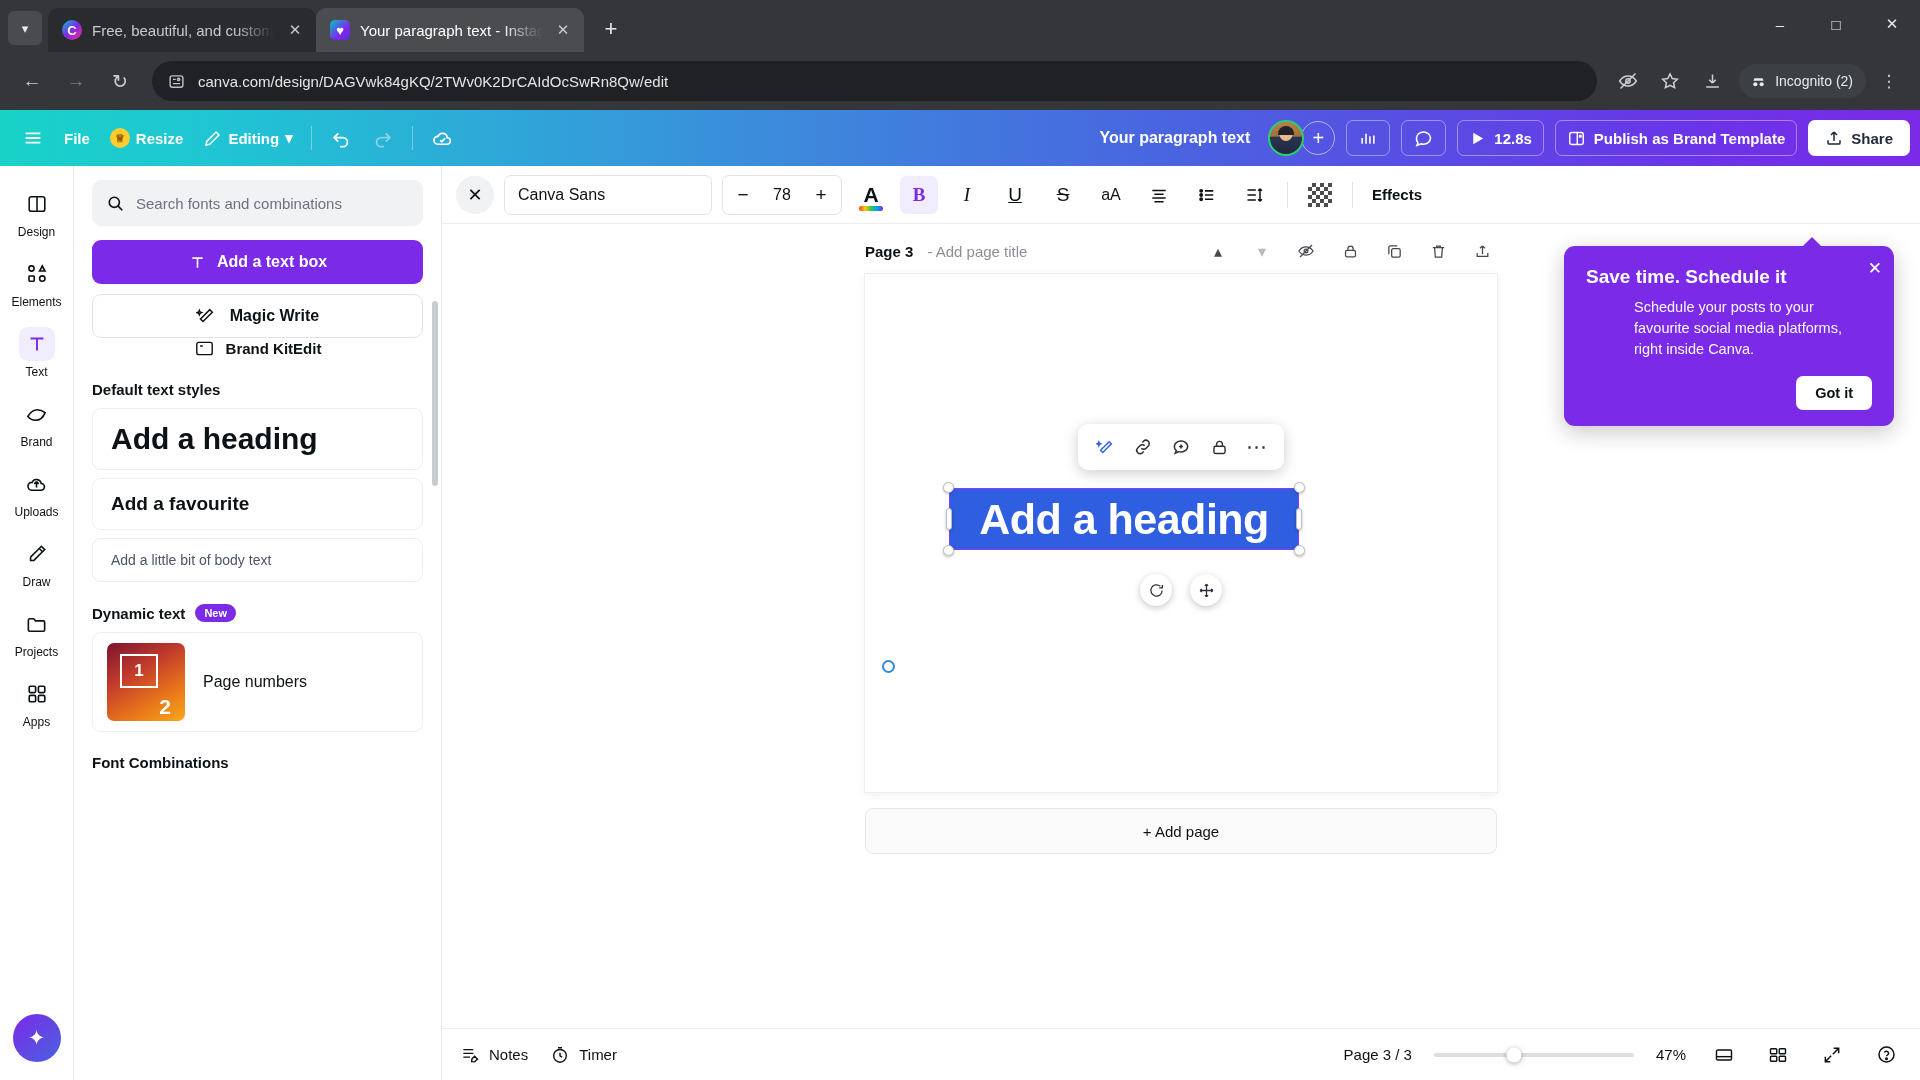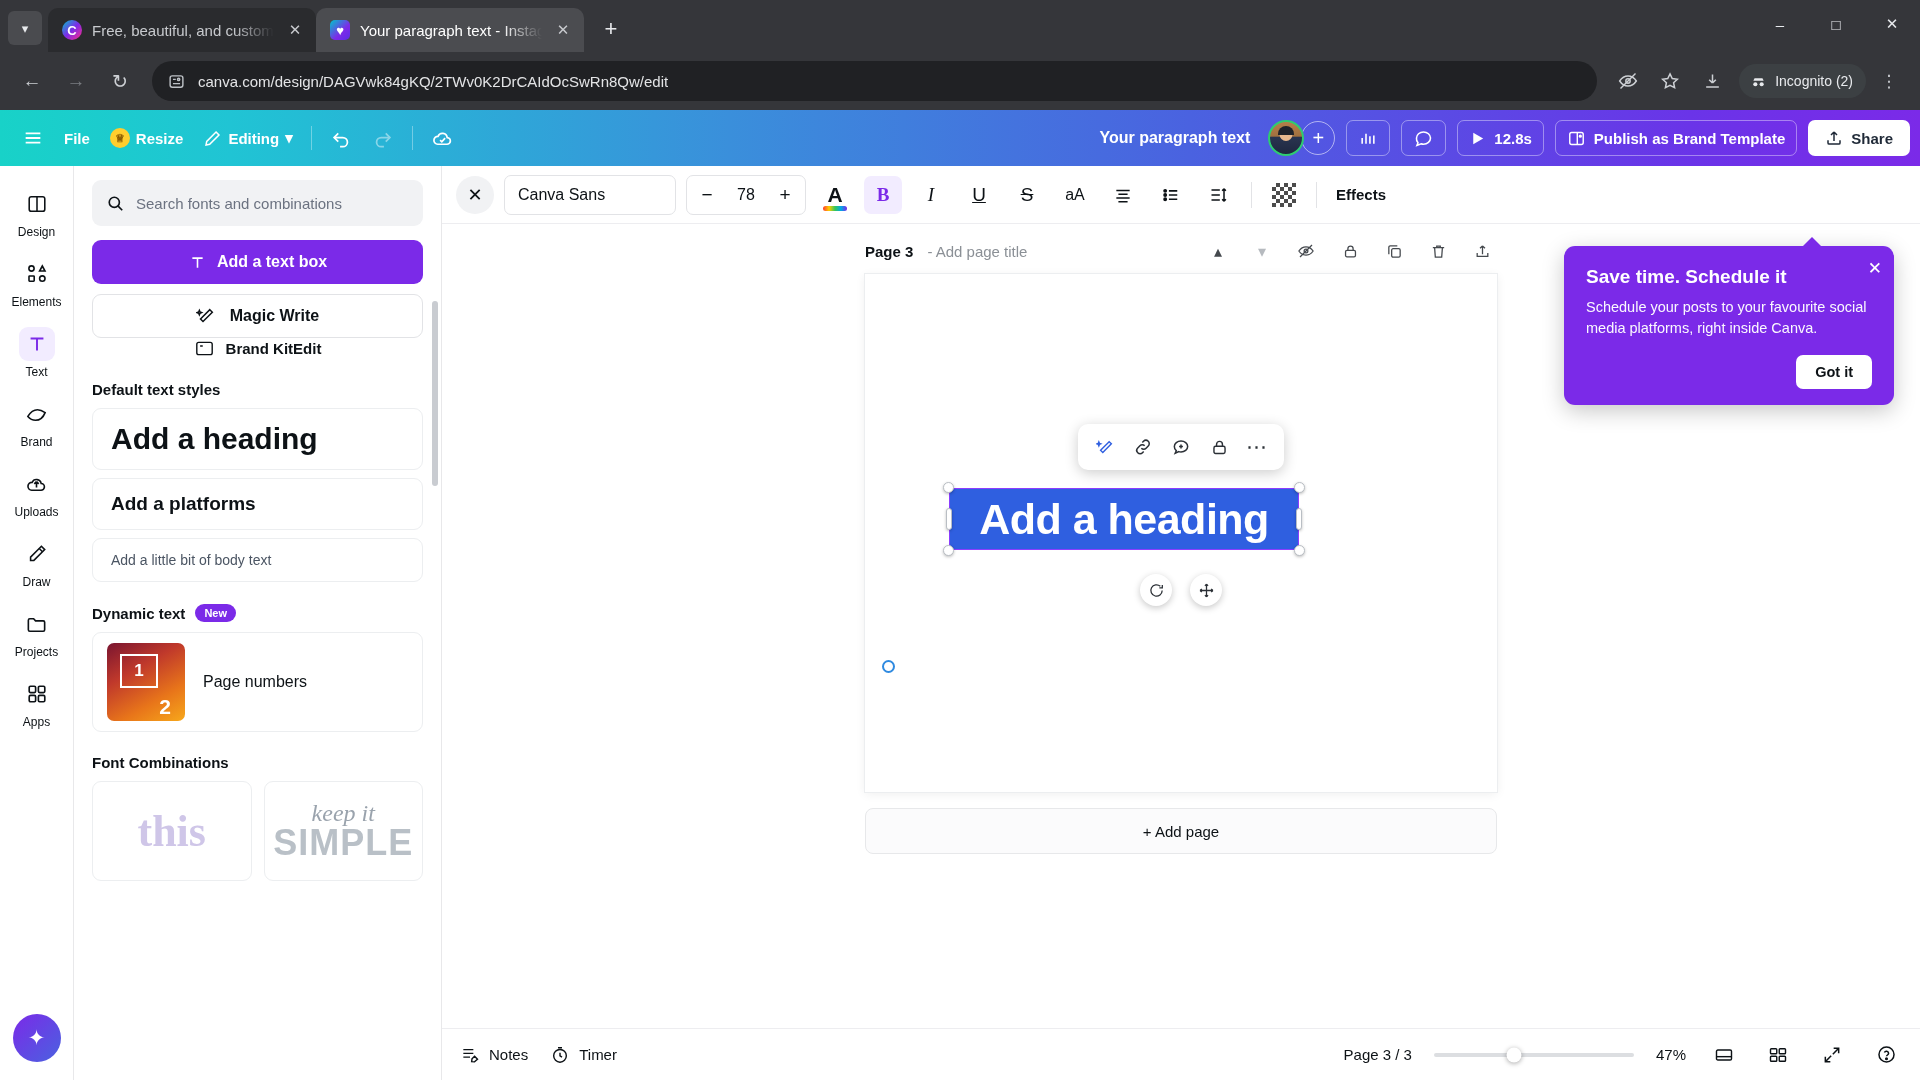--- a/index.html
+++ b/index.html
@@ -164,21 +164,21 @@
   .combo-2 .t2 { font-size: 36px; font-weight: 800; color:#b9c0c7; letter-spacing: 1px; }
   .panel-scrollbar { position:absolute; right: 3px; top: 135px; width: 6px; height: 185px;
     background:#c9ccd1; border-radius: 3px; }
 
   
   .canvas-area { flex: 1; background:#fff; display:flex; flex-direction:column; position: relative; }
   .text-toolbar { height: 58px; background:#fff; border-bottom:1px solid #ededf0;
     display:flex; align-items:center; padding: 0 14px; gap: 10px; position: relative; z-index: 5; }
   .tb-close { width: 38px; height: 38px; border-radius: 50%; background:#f1f2f4;
     display:flex; align-items:center; justify-content:center; font-size: 18px; color:#0d1216; }
-  .font-select { width: 172px; height: 40px; border:1px solid #e2e3e6; border-radius: 7px;
+  .font-select { width: 208px; height: 40px; border:1px solid #e2e3e6; border-radius: 7px;
     display:flex; align-items:center; padding: 0 13px; font-size: 16px; color:#0d1216; }
   .size-ctl { height: 40px; border:1px solid #e2e3e6; border-radius: 7px; display:flex;
     align-items:center; gap: 4px; padding: 0 6px; }
   .size-btn { width: 28px; height: 30px; display:flex; align-items:center; justify-content:center;
     font-size: 19px; color:#0d1216; }
   .size-val { width: 42px; text-align:center; font-size: 16px; color:#0d1216; }
   .tb-btn { width: 38px; height: 38px; border-radius: 7px; display:flex; align-items:center;
     justify-content:center; font-size: 19px; color:#0d1216; position: relative; }
   .tb-btn.active { background:#f2ecff; color:#7b2ae8; font-weight:800; }
   .tb-colorA { font-size: 21px; font-weight: 600; line-height: 1; }
@@ -233,21 +233,21 @@
     font-size: 15px; color:#0d1216; background:#fbfbfc; }
 
   
   .tip {
     position:absolute; right: 26px; top: 22px; width: 330px; background:#7b2ae8; color:#fff;
     border-radius: 11px; padding: 20px 22px 16px; box-shadow: 0 6px 22px rgba(0,0,0,.22); z-index: 40;
   }
   .tip::after { content:""; position:absolute; top: -9px; right: 72px; width:0;height:0;
     border-left: 10px solid transparent; border-right: 10px solid transparent; border-bottom: 10px solid #7b2ae8; }
   .tip h4 { font-size: 19px; margin-bottom: 9px; }
-  .tip p { font-size: 14.5px; line-height: 1.45; opacity: .97; }
+  .tip p { font-size: 14.5px; line-height: 1.45; opacity: .97; margin-left: 48px; }
   .tip-close { position:absolute; right: 12px; top: 12px; font-size: 17px; }
   .tip-btn { margin-top: 16px; float:right; background:#fff; color:#0d1216; border-radius: 7px;
     padding: 9px 19px; font-size: 14.5px; font-weight: 700; }
 
   
   .bottom-bar { height: 52px; border-top:1px solid #ededf0; background:#fff;
     display:flex; align-items:center; padding: 0 18px; gap: 22px; }
   .bb-item { display:flex; align-items:center; gap: 9px; font-size: 15px; color:#0d1216; }
   .bb-spacer { flex:1; }
   .zoom-slider { width: 200px; height: 4px; background:#dcdee1; border-radius: 2px; position: relative; }
@@ -520,48 +520,37 @@
             </svg>
           <span>Brand Kit</span>
         </div>
         <div class="link-edit">Edit</div>
       </div>
 
 
       <div class="sec-title">Default text styles</div>
 
       <div class="style-card heading">Add a heading</div>
-      <div class="style-card subheading">Add a platforms</div>
+      <div class="style-card subheading">Add a favourite</div>
       <div class="style-card body">Add a little bit of body text</div>
 
       <div class="sec-title">
         <span>Dynamic text</span>
         <span class="badge-new">New</span>
       </div>
 
       <div class="dyn-card">
         <div class="dyn-thumb">
           <div class="sq">1</div>
           <div class="n2">2</div>
         </div>
         <div class="dyn-label">Page numbers</div>
       </div>
 
       <div class="sec-title">Font Combinations</div>
-      <div class="combo-row">
-        <div class="combo-card">
-          <span class="combo-1">this</span>
-        </div>
-        <div class="combo-card">
-          <div class="combo-2">
-            <div class="t1">keep it</div>
-            <div class="t2">SIMPLE</div>
-          </div>
-        </div>
-      </div>
     </div>
     <div class="panel-scrollbar"></div>
   </div>
 
   <div class="canvas-area">
 
     <div class="text-toolbar">
       <div class="tb-close">✕</div>
       <div class="font-select">Canva Sans</div>
       <div class="size-ctl">

